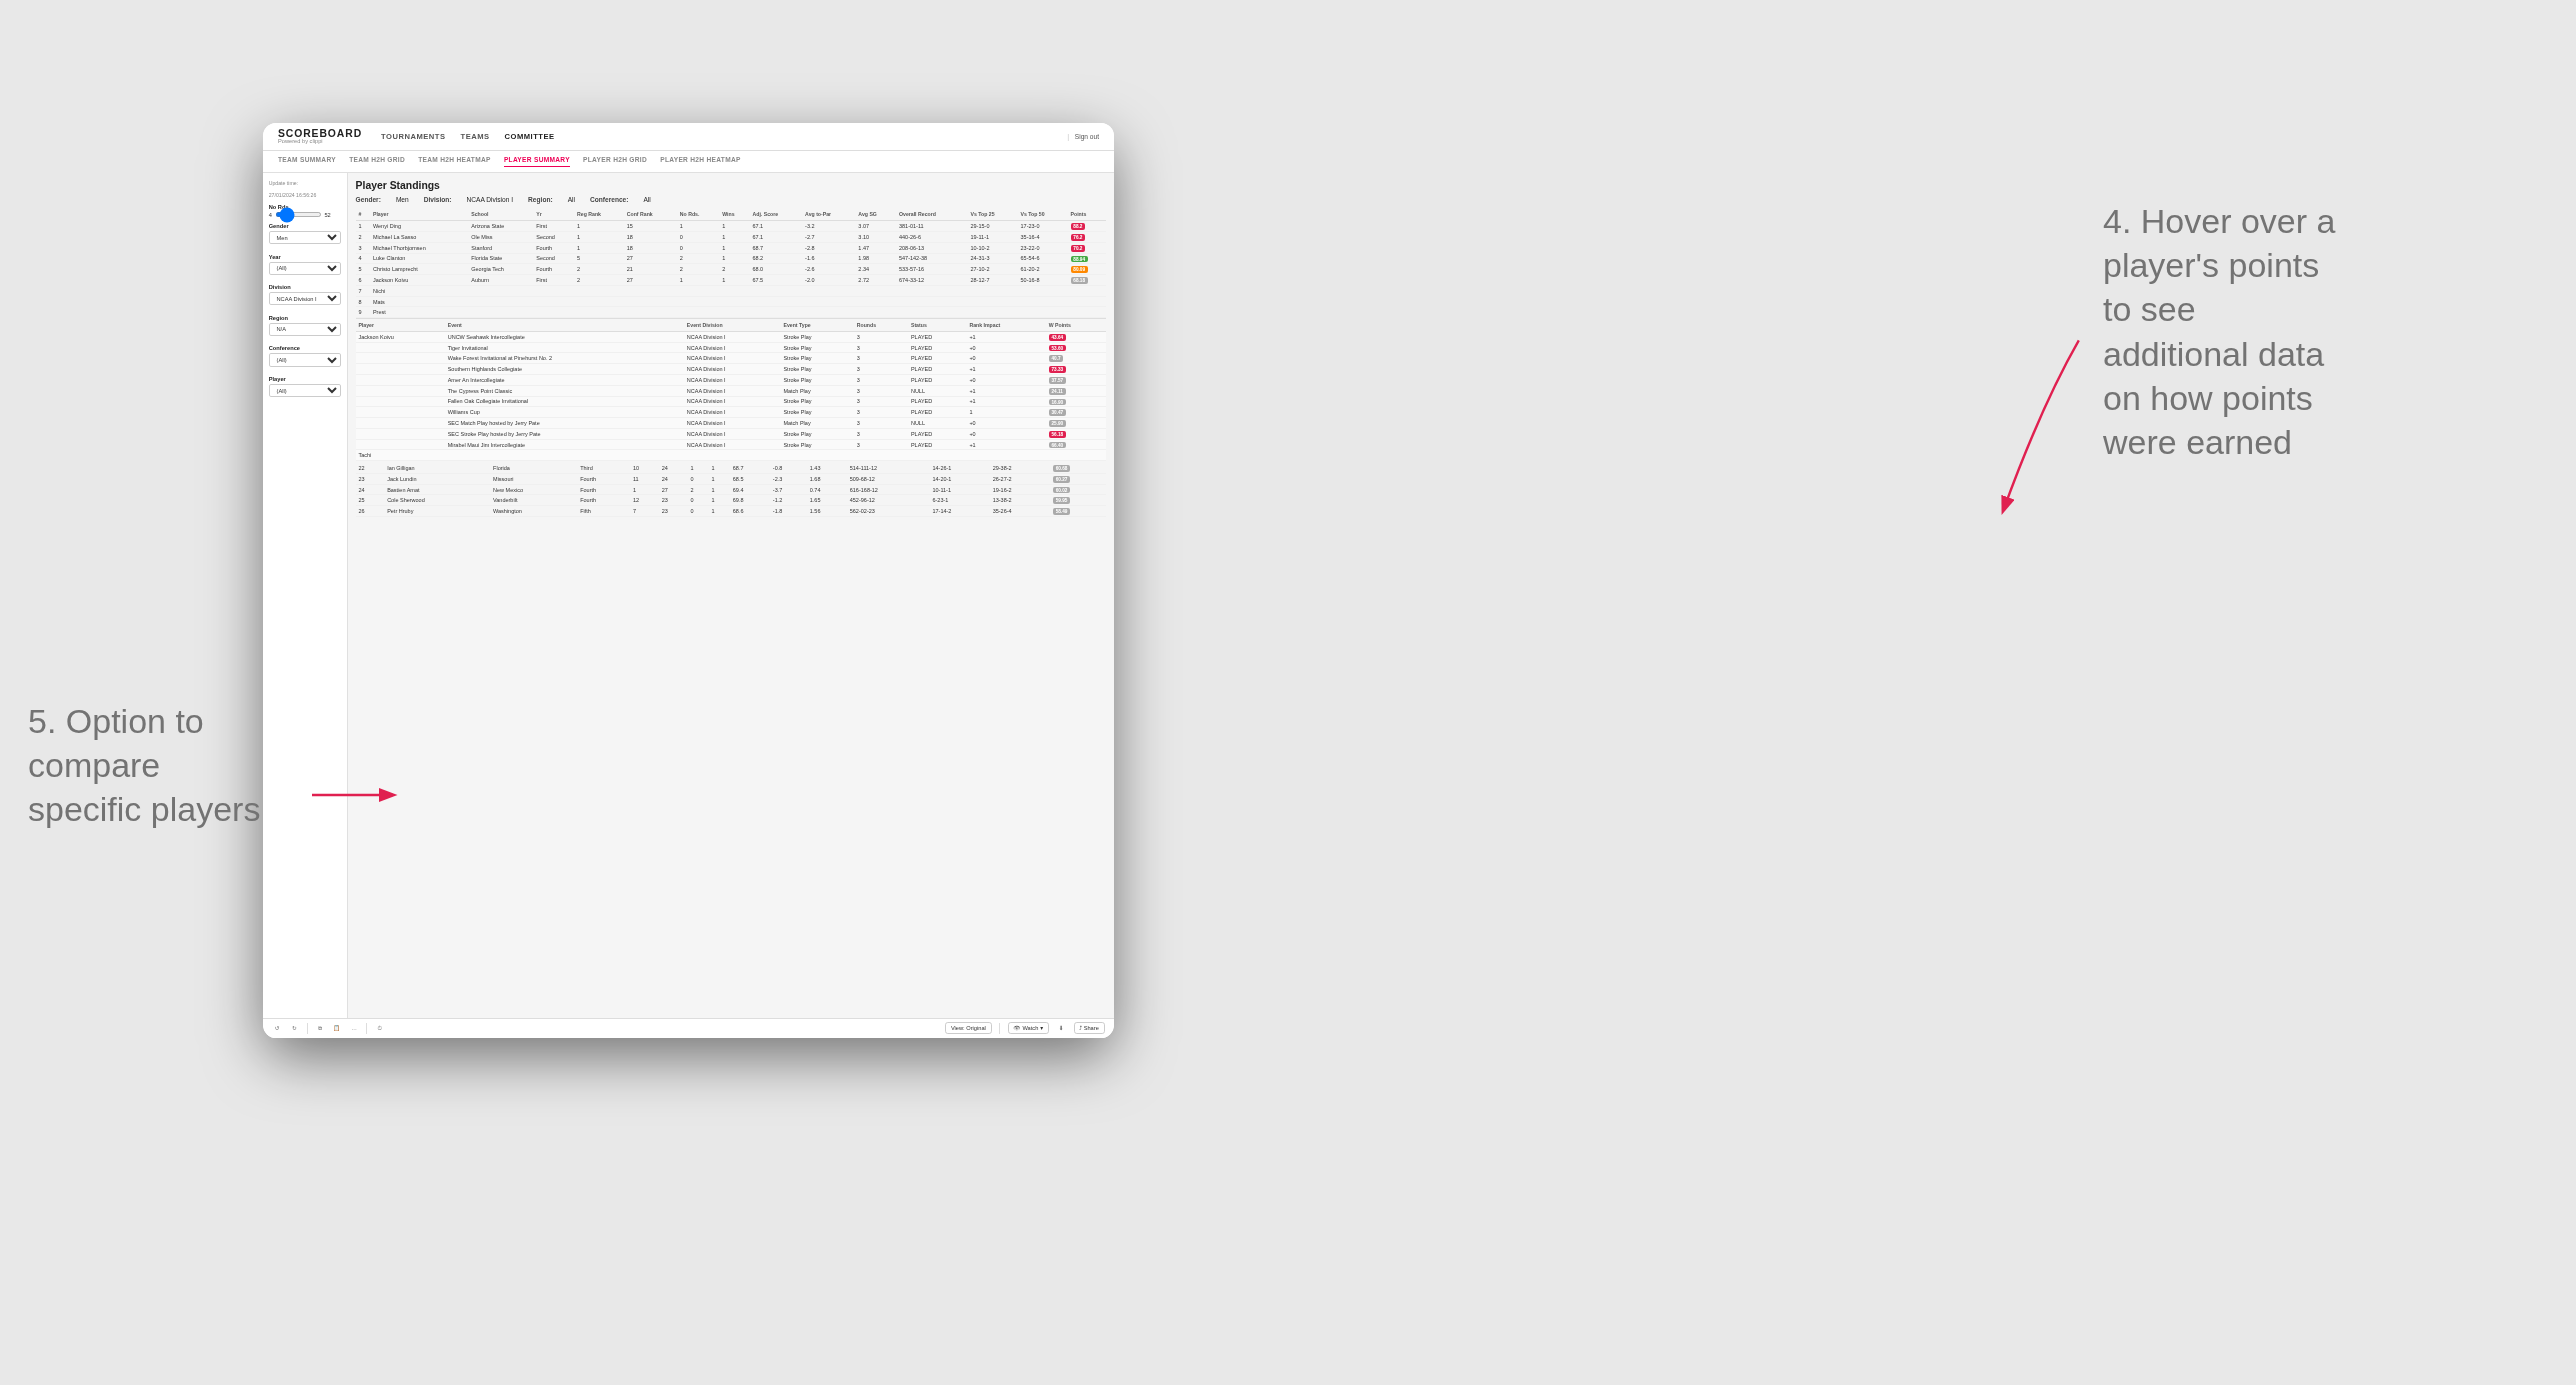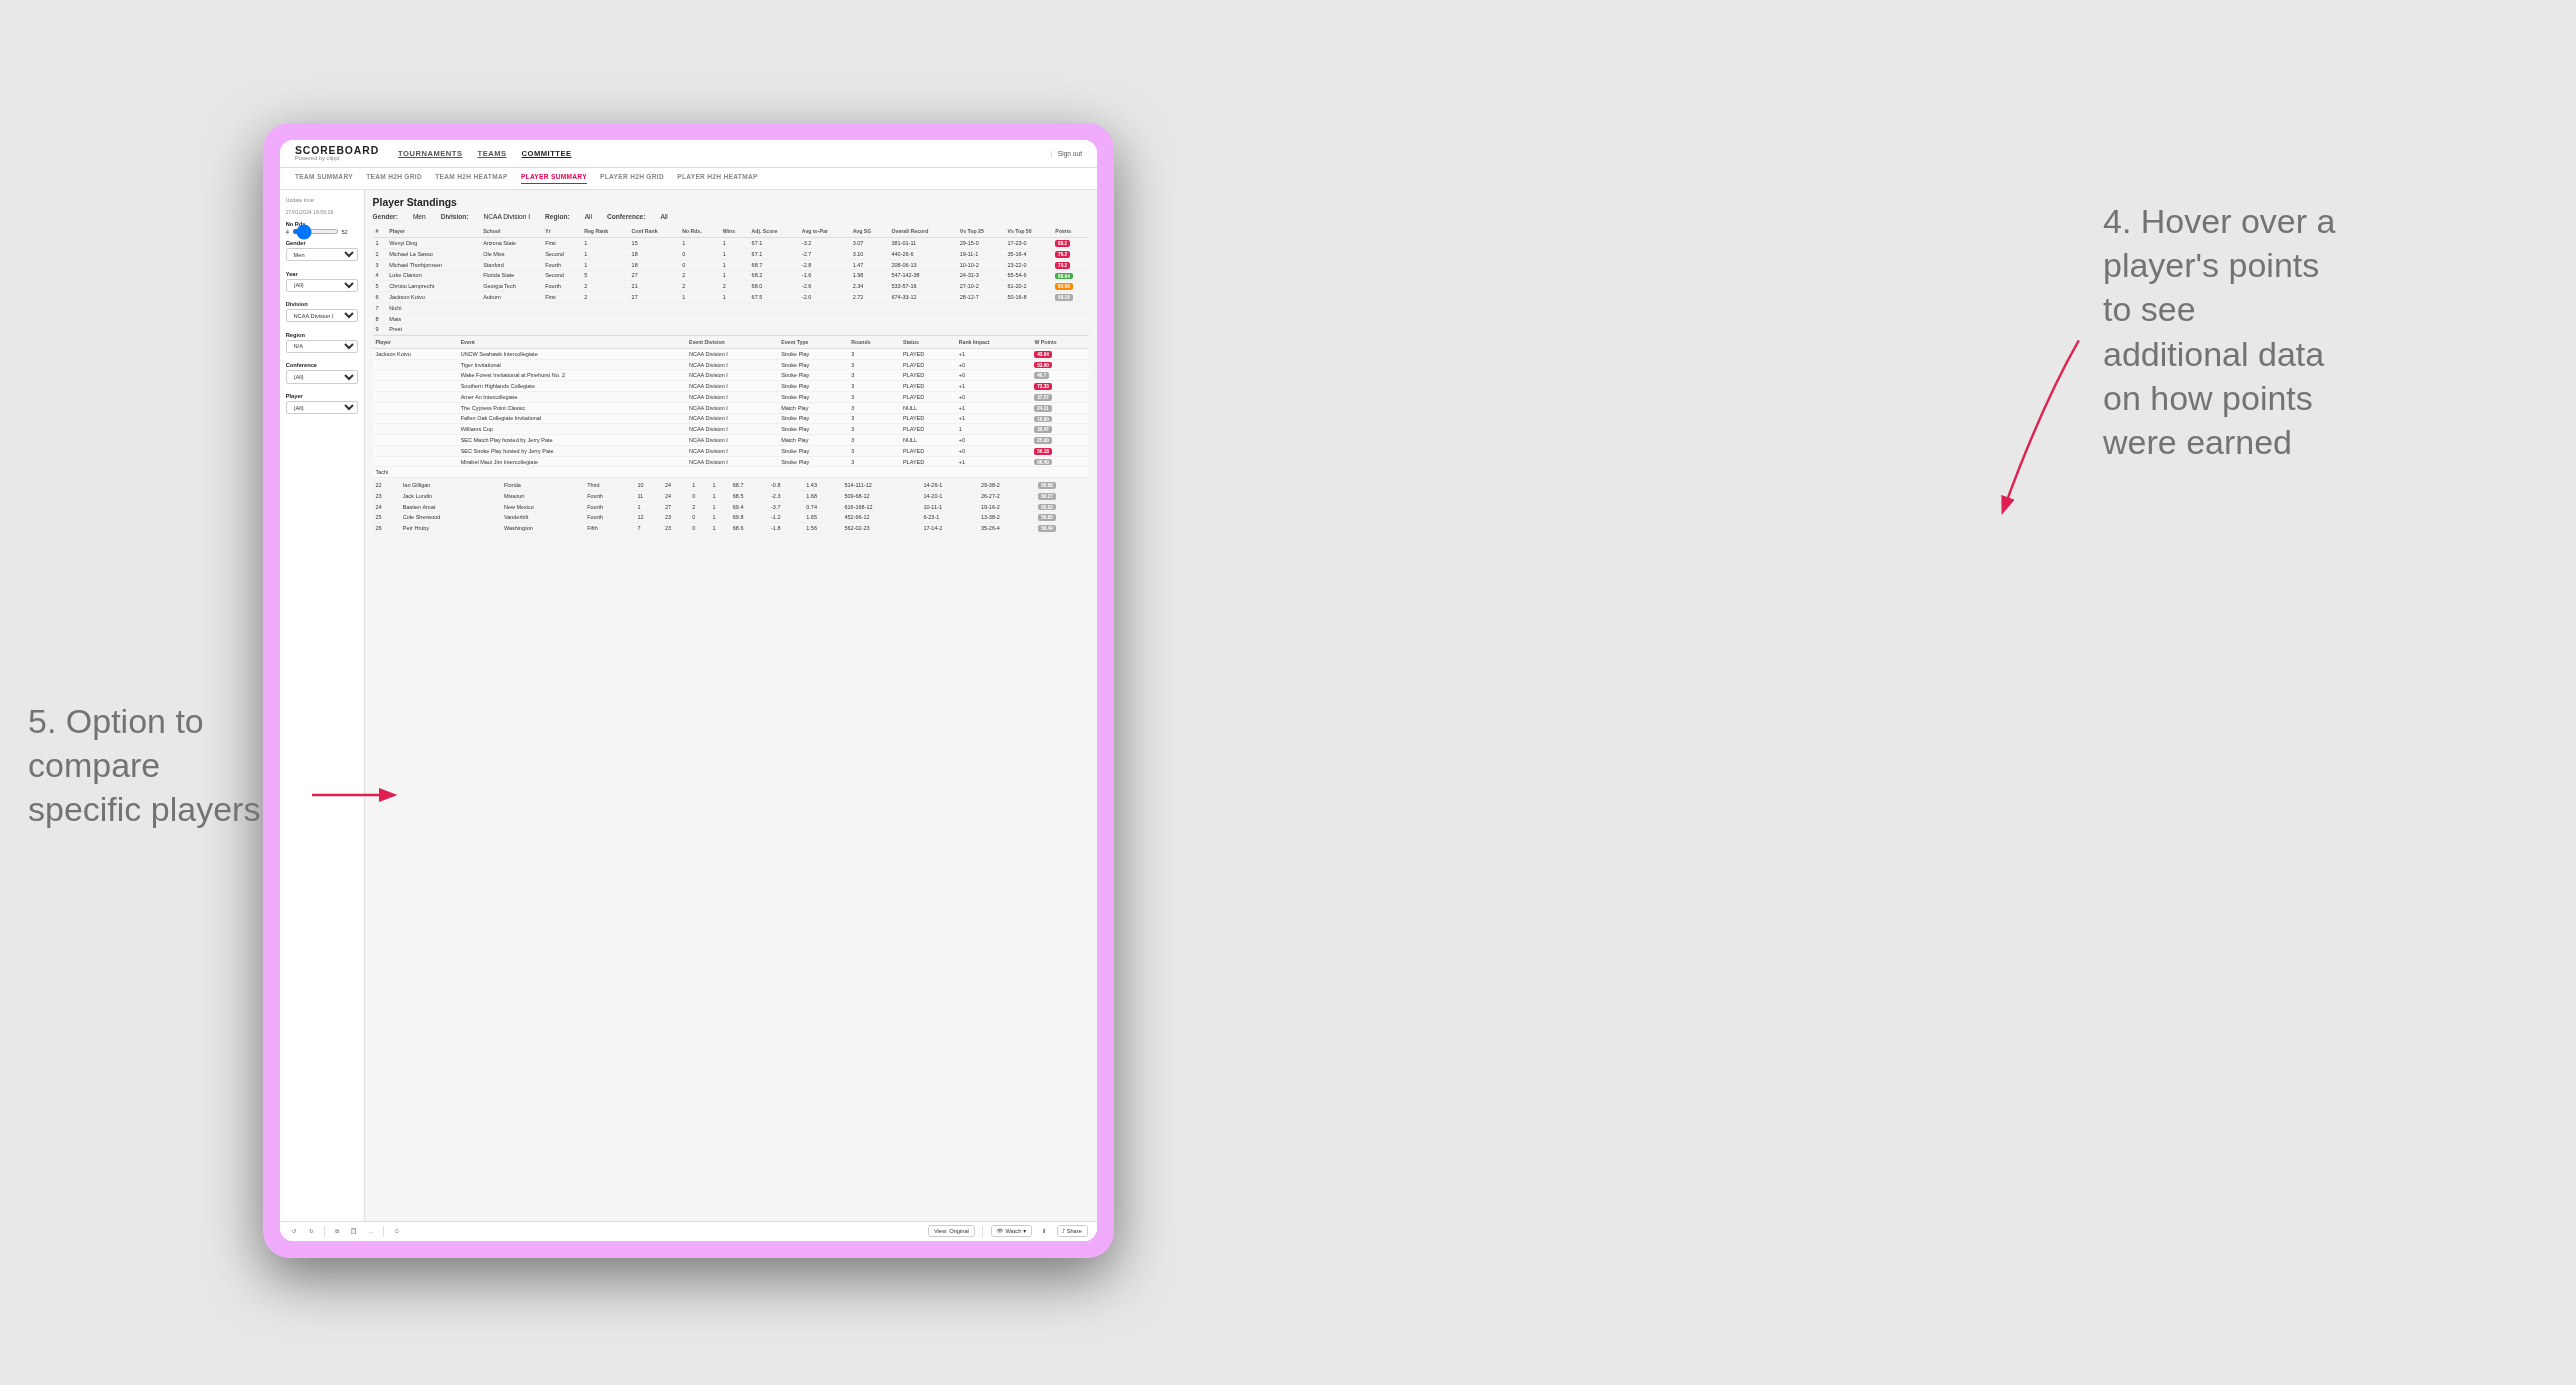--- a/index.html
+++ b/index.html
@@ -11,25 +11,24 @@
       overflow: hidden;
       position: relative;
     }
 
     
     .tablet-shell {
       position: absolute;
       left: 263px;
       top: 123px;
       width: 851px;
-      height: 1135px;
+      height: 915px;
       background: #f0abfc;
       border-radius: 26.5px;
       box-shadow: 0 19px 57px rgba(0,0,0,0.5);
-      padding: 17px;
     }
     .tablet-screen {
       width: 100%;
       height: 100%;
       background: #fff;
       border-radius: 13.2px;
       overflow: hidden;
       display: flex;
       flex-direction: column;
     }
@@ -63,21 +62,20 @@
       gap: 15px;
       flex: 1;
     }
     .nav-link {
       font-size: 7.6px;
       font-weight: 600;
       color: #555;
       cursor: pointer;
       letter-spacing: 0.5px;
       text-transform: uppercase;
-      text-decoration: underline;
     }
     .nav-link.active {
       color: #222;
     }
     .header-right {
       display: flex;
       align-items: center;
       gap: 5.7px;
       font-size: 6.6px;
       color: #555;

